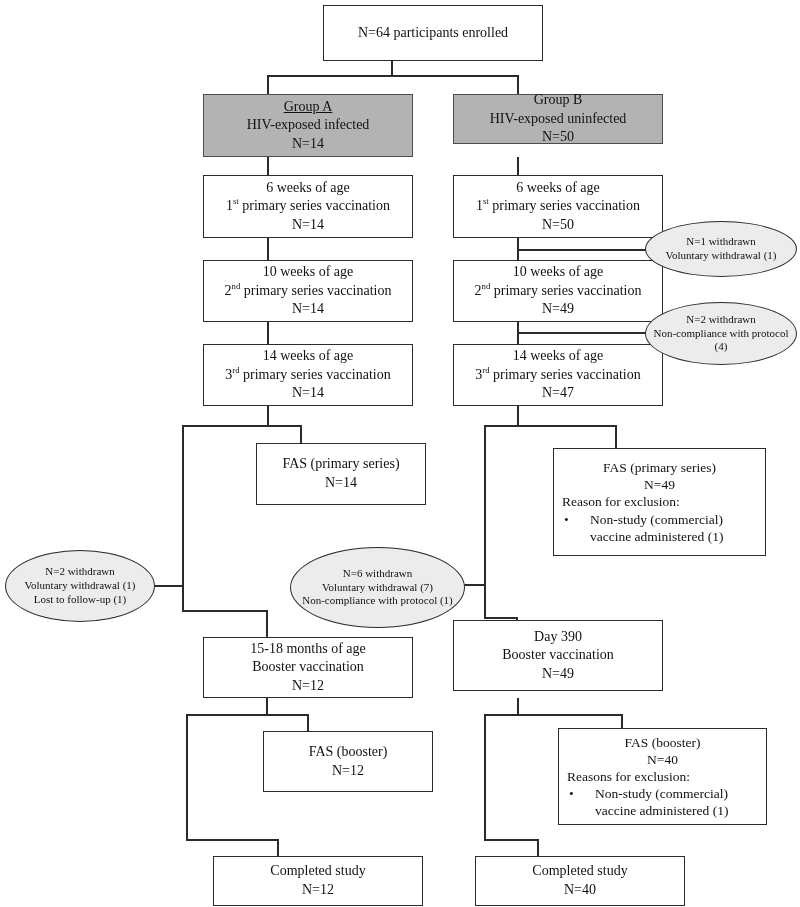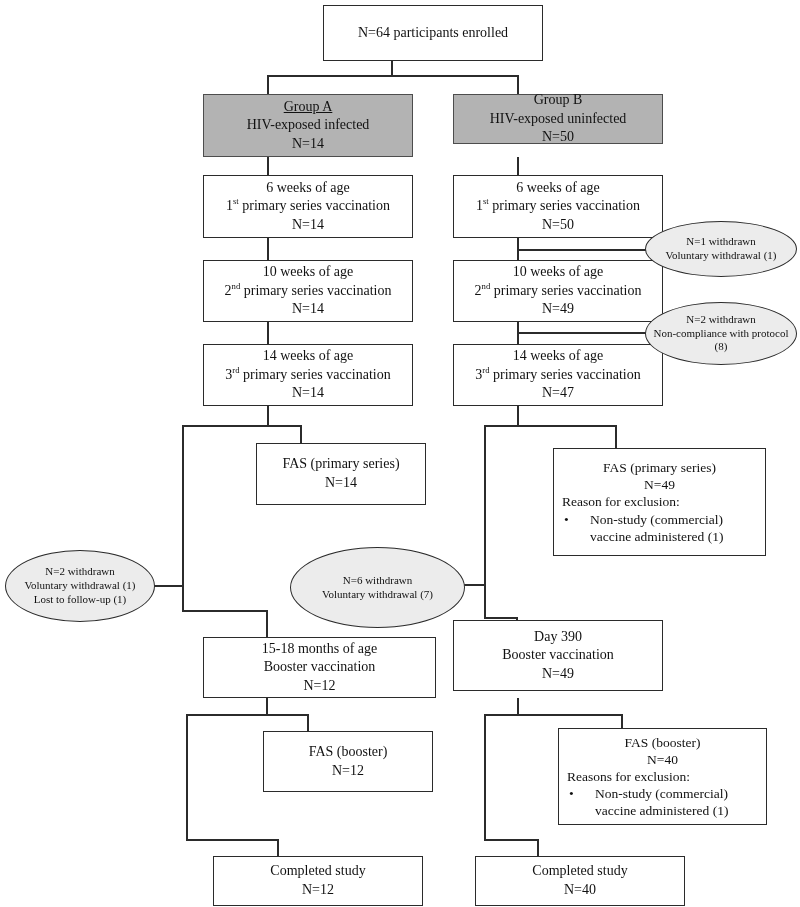--- a/index.html
+++ b/index.html
@@ -127,33 +127,34 @@
       <span class="bullet-text">Non-study (commercial) vaccine administered (1)</span>
     </div>
   </div>
 
   <div class="callout" style="left:645px;top:221px;width:152px;height:56px">
     <div>N=1 withdrawn</div>
     <div>Voluntary withdrawal (1)</div>
   </div>
   <div class="callout" style="left:645px;top:302px;width:152px;height:63px">
     <div>N=2 withdrawn</div>
-    <div>Non-compliance with protocol (8)</div>
+    <div>Non-compliance with protocol (4)</div>
   </div>
   <div class="callout" style="left:5px;top:550px;width:150px;height:72px">
     <div>N=2 withdrawn</div>
     <div>Voluntary withdrawal (1)</div>
     <div>Lost to follow-up (1)</div>
   </div>
   <div class="callout" style="left:290px;top:547px;width:175px;height:81px">
     <div>N=6 withdrawn</div>
     <div>Voluntary withdrawal (7)</div>
+    <div>Non-compliance with protocol (1)</div>
   </div>
 
-  <div class="box" style="left:163px;top:637px;width:233px;height:61px">
+  <div class="box" style="left:163px;top:637px;width:210px;height:61px">
     <div>15-18 months of age</div>
     <div>Booster vaccination</div>
     <div>N=12</div>
   </div>
   <div class="box" style="left:413px;top:620px;width:210px;height:71px">
     <div>Day 390</div>
     <div>Booster vaccination</div>
     <div>N=49</div>
   </div>
 

